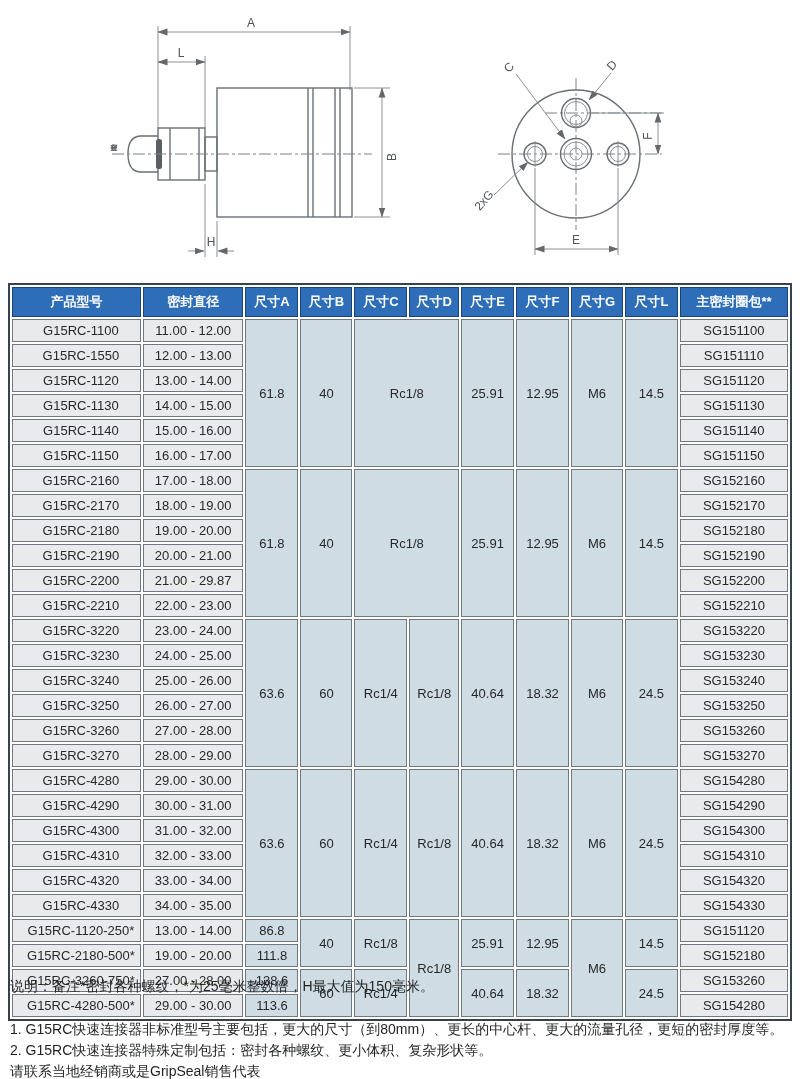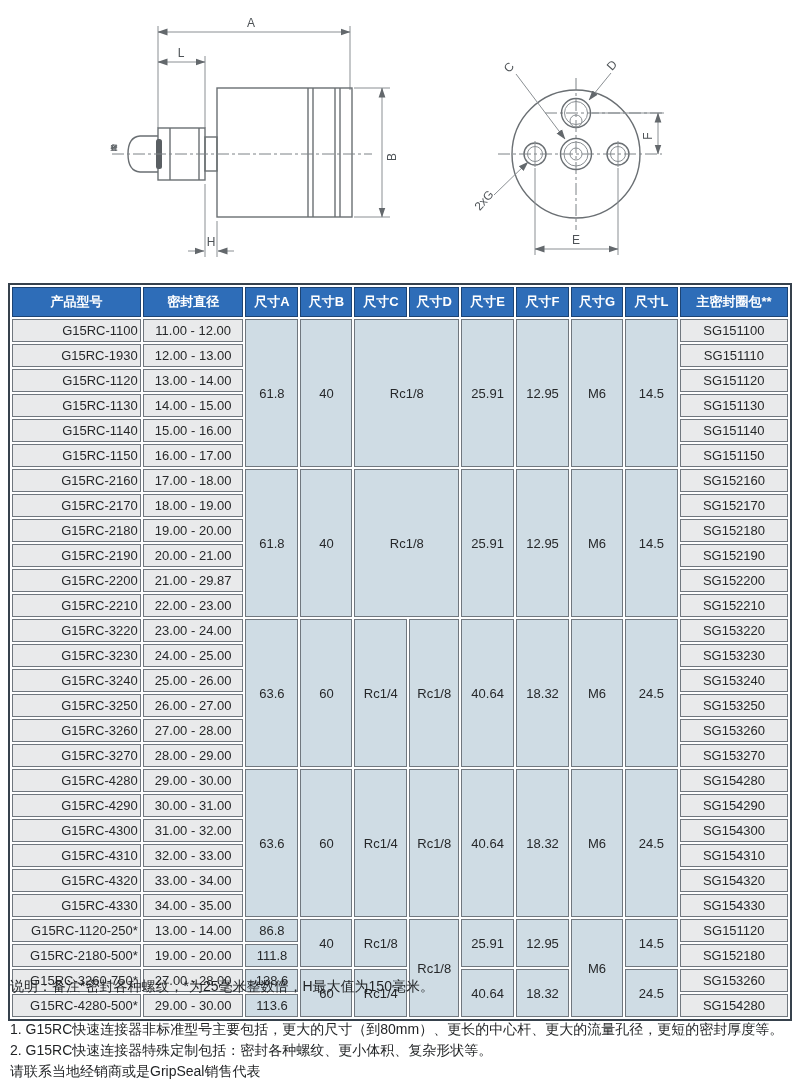--- a/index.html
+++ b/index.html
@@ -24,21 +24,21 @@
   .spec-table thead{background:#1c4373;}
   .spec-table th{
     background:#2e6db8;color:#ffffff;font-weight:bold;
     height:26px;padding:1px 0;border:1px solid #1c4373;text-align:center;
   }
   .spec-table td{
     height:19px;padding:1px 2px;border:1px solid #70777e;text-align:center;
     white-space:nowrap;overflow:hidden;
   }
   .spec-table td.plain{background:#e9eaeb;margin-left:22px;}
-  .spec-table td.model{background:#e9eaeb;text-align:right;padding-left:11px;}
+  .spec-table td.model{background:#e9eaeb;text-align:center;padding-left:11px;}
   .spec-table td.dim{background:#cfdce4;}
   .notes{position:absolute;left:10px;top:976px;width:780px;font-size:14px;color:#1f2123;}
   .notes p{margin:0;line-height:21px;}
   .notes .note-main{margin-bottom:22px;}
 </style>
 </head>
 <body>
 
 <div class="page">
 
@@ -171,21 +171,21 @@
           <td class="dim" rowspan="6">61.8</td>
           <td class="dim" rowspan="6">40</td>
           <td class="dim" rowspan="6" colspan="2">Rc1/8</td>
           <td class="dim" rowspan="6">25.91</td>
           <td class="dim" rowspan="6">12.95</td>
           <td class="dim" rowspan="6">M6</td>
           <td class="dim" rowspan="6">14.5</td>
           <td class="plain">SG151100</td>
         </tr>
         <tr>
-          <td class="model">G15RC-1930</td>
+          <td class="model">G15RC-1550</td>
           <td class="plain">12.00 - 13.00</td>
           <td class="plain">SG151110</td>
         </tr>
         <tr>
           <td class="model">G15RC-1120</td>
           <td class="plain">13.00 - 14.00</td>
           <td class="plain">SG151120</td>
         </tr>
         <tr>
           <td class="model">G15RC-1130</td>

